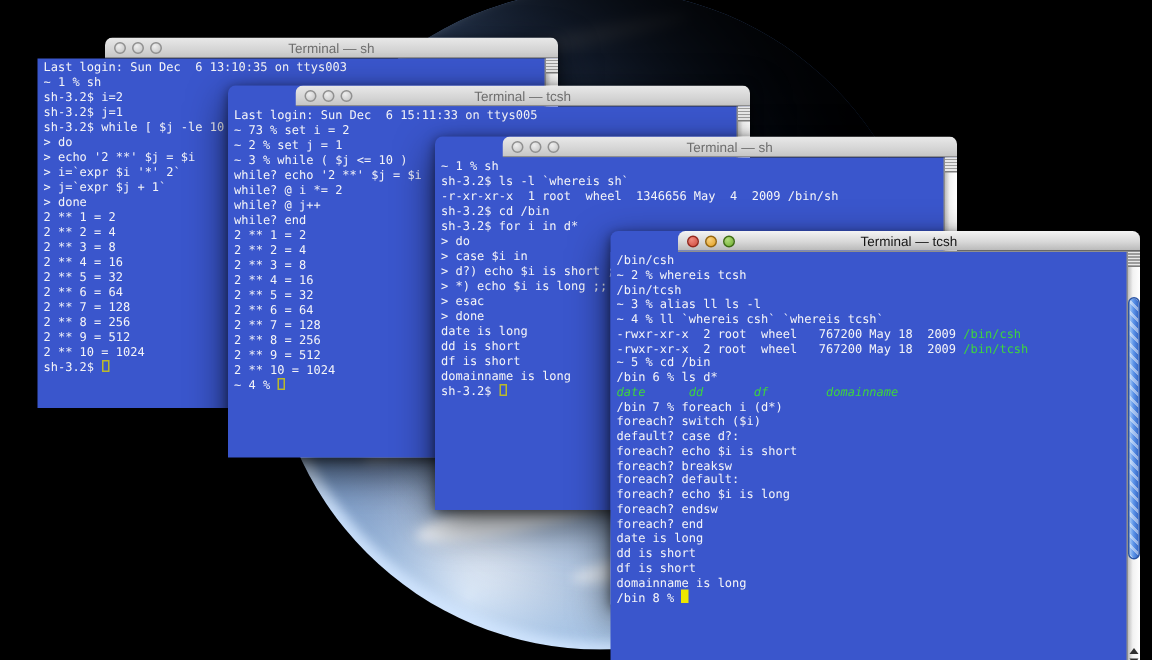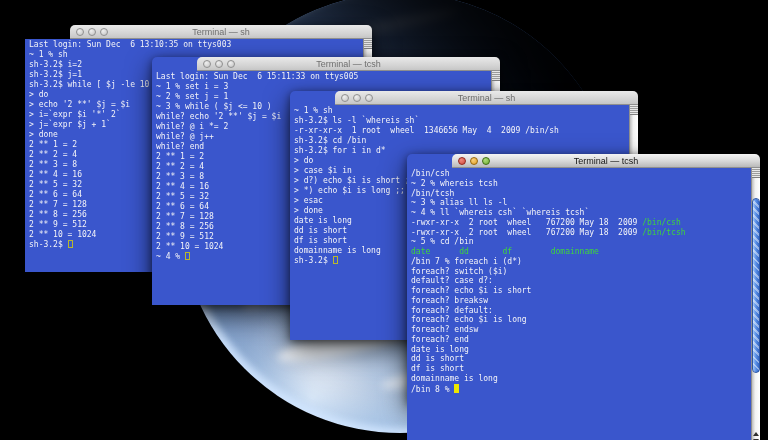--- a/index.html
+++ b/index.html
@@ -171,21 +171,21 @@
     <div class="lights">
       <span class="light close"></span>
       <span class="light min"></span>
       <span class="light zoom"></span>
     </div>
     <div class="title">Terminal — tcsh</div>
   </div>
   <div class="term-body">
     <div class="term-lines">
         <div class="tline"><span>Last login: Sun Dec  6 15:11:33 on ttys005</span></div>
-        <div class="tline"><span>~ 1 % set i = 3</span></div>
+        <div class="tline"><span>~ 73 % set i = 2</span></div>
         <div class="tline"><span>~ 2 % set j = 1</span></div>
         <div class="tline"><span>~ 3 % while ( $j &lt;= 10 )</span></div>
         <div class="tline"><span>while? echo '2 **' $j = $i</span></div>
         <div class="tline"><span>while? @ i *= 2</span></div>
         <div class="tline"><span>while? @ j++</span></div>
         <div class="tline"><span>while? end</span></div>
         <div class="tline"><span>2 ** 1 = 2</span></div>
         <div class="tline"><span>2 ** 2 = 4</span></div>
         <div class="tline"><span>2 ** 3 = 8</span></div>
         <div class="tline"><span>2 ** 4 = 16</span></div>
@@ -249,21 +249,22 @@
   <div class="term-body">
     <div class="term-lines">
         <div class="tline"><span>/bin/csh</span></div>
         <div class="tline"><span>~ 2 % whereis tcsh</span></div>
         <div class="tline"><span>/bin/tcsh</span></div>
         <div class="tline"><span>~ 3 % alias ll ls -l</span></div>
         <div class="tline"><span>~ 4 % ll `whereis csh` `whereis tcsh`</span></div>
         <div class="tline"><span>-rwxr-xr-x  2 root  wheel   767200 May 18  2009 </span><span style="color: rgb(62, 212, 62);">/bin/csh</span></div>
         <div class="tline"><span>-rwxr-xr-x  2 root  wheel   767200 May 18  2009 </span><span style="color: rgb(62, 212, 62);">/bin/tcsh</span></div>
         <div class="tline"><span>~ 5 % cd /bin</span></div>
-        <div class="tline"><span style="color: rgb(62, 212, 62);">date      dd       df        domainname</span></div>
+        <div class="tline"><span>/bin 6 % ls d*</span></div>
+        <div class="tline"><span style="color: rgb(62, 212, 62); font-style: italic;">date      dd       df        domainname</span></div>
         <div class="tline"><span>/bin 7 % foreach i (d*)</span></div>
         <div class="tline"><span>foreach? switch ($i)</span></div>
         <div class="tline"><span>default? case d?:</span></div>
         <div class="tline"><span>foreach? echo $i is short</span></div>
         <div class="tline"><span>foreach? breaksw</span></div>
         <div class="tline"><span>foreach? default:</span></div>
         <div class="tline"><span>foreach? echo $i is long</span></div>
         <div class="tline"><span>foreach? endsw</span></div>
         <div class="tline"><span>foreach? end</span></div>
         <div class="tline"><span>date is long</span></div>

